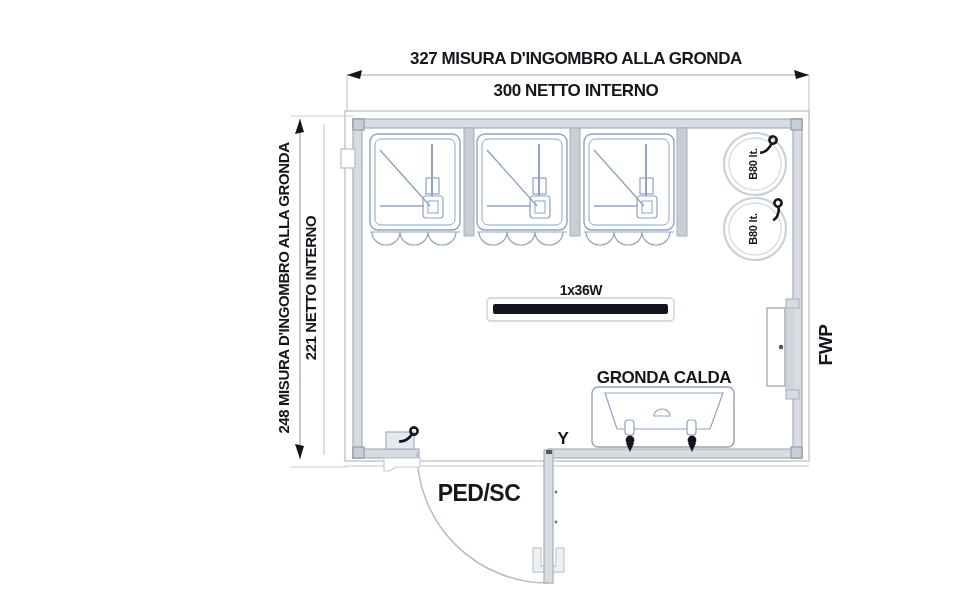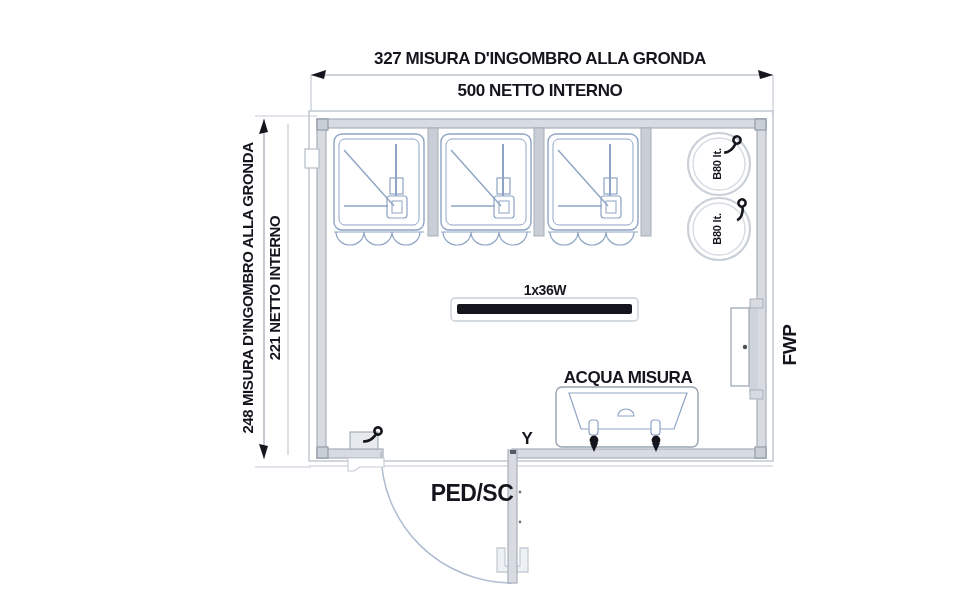--- a/index.html
+++ b/index.html
@@ -1,18 +1,18 @@
 <!DOCTYPE html>
 <html><head>
 <meta charset="utf-8">
 <style>
   html,body{margin:0;padding:0;background:#ffffff;}
   #stage{
     position:relative;width:802px;height:604px;background:#ffffff;overflow:hidden;
-    font-family:"Liberation Sans", sans-serif;color:#15151d;
+    font-family:"Liberation Sans", sans-serif;color:#15151d;margin-left:36px;
   }
   .lbl{
     position:absolute;font-weight:bold;color:#15151d;white-space:nowrap;
     letter-spacing:-0.4px;transform:translate(-50%,-50%);line-height:1;
   }
   .lbl.vert{transform:translate(-50%,-50%) rotate(-90deg);}
   .dim-top-outer{font-size:17px;}
   .dim-top-inner{font-size:17px;}
   .dim-left{font-size:15px;}
   .light-lbl{font-size:14px;}
@@ -174,28 +174,28 @@
       <rect x="350" y="432" width="28" height="17" fill="#e6e9ed" stroke="#a7afb9" stroke-width="1.2"></rect>
       <path d="M 348 458 h 36 v 9 h -24 l -6 4 h -6 z" fill="#ffffff" stroke="#c6cdd5" stroke-width="1.2"></path>
     </g>
     <g transform="translate(378,431) rotate(-15)" fill="none" stroke="#15151d" stroke-width="2.6">
       <circle cx="0" cy="0" r="3.6"></circle>
       <path d="M -3 3 Q -11 9 -17 6"></path>
     </g>
   </svg>
 
   <div class="lbl dim-top-outer" style="left:540px;top:58px;">327 MISURA D'INGOMBRO ALLA GRONDA</div>
-  <div class="lbl dim-top-inner" style="left:540px;top:90px;">500 NETTO INTERNO</div>
+  <div class="lbl dim-top-inner" style="left:540px;top:90px;">300 NETTO INTERNO</div>
 
   <div class="lbl vert dim-left" style="left:247px;top:288px;">248 MISURA D'INGOMBRO ALLA GRONDA</div>
   <div class="lbl vert dim-left" style="left:274px;top:288px;">221 NETTO INTERNO</div>
 
   <div class="lbl light-lbl" style="left:545px;top:290px;text-align:right;">1x36W</div>
-  <div class="lbl sink-lbl" style="left:628px;top:377px;">ACQUA MISURA</div>
-  <div class="lbl door-lbl" style="left:472px;top:493px;">PED/SC</div>
+  <div class="lbl sink-lbl" style="left:628px;top:377px;">GRONDA CALDA</div>
+  <div class="lbl door-lbl" style="left:443px;top:493px;">PED/SC</div>
   <div class="lbl vert win-lbl" style="left:789px;top:345px;">FWP</div>
 
   <div class="lbl vert boiler-lbl" style="left:717px;top:164px;">B80 lt.</div>
   <div class="lbl vert boiler-lbl" style="left:717px;top:229px;">B80 lt.</div>
 
   <div class="lbl drain-lbl" style="left:527px;top:438px;">Y</div>
 
 </div>
 
 </body></html>

